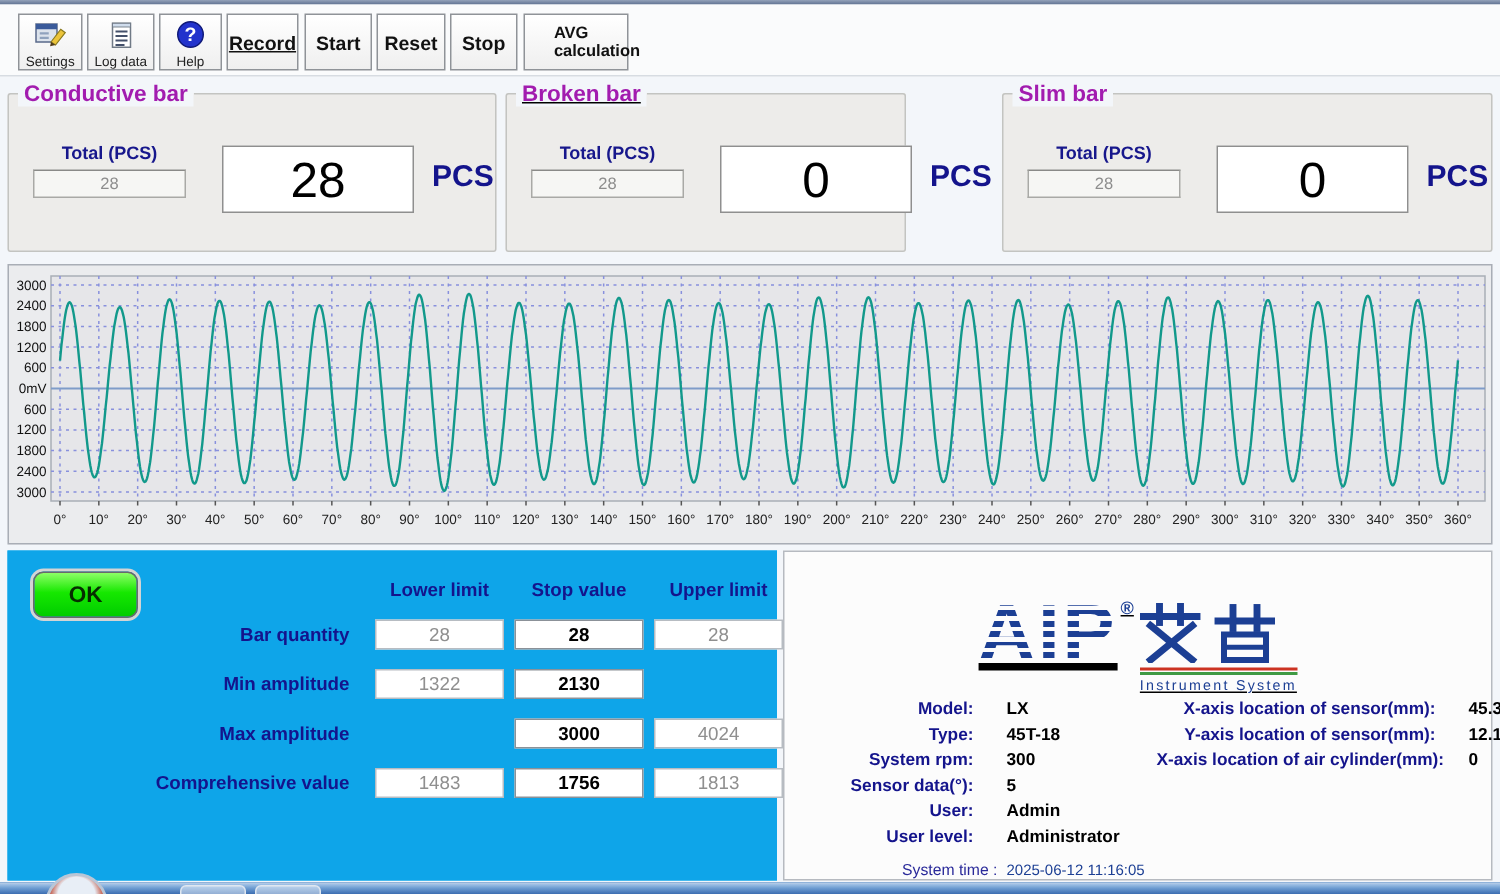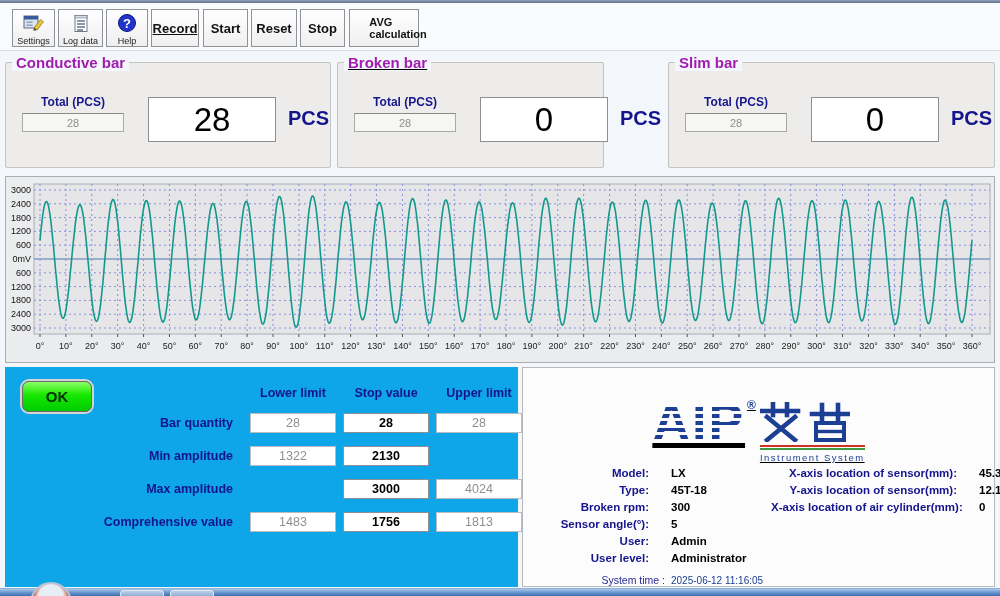--- a/index.html
+++ b/index.html
@@ -369,25 +369,25 @@
   <div class="fl-col">
     <div class="f-row">
         <span class="f-label">Model:</span>
         <span class="f-value">LX</span>
       </div>
     <div class="f-row">
         <span class="f-label">Type:</span>
         <span class="f-value">45T-18</span>
       </div>
     <div class="f-row">
-        <span class="f-label">Broken rpm:</span>
+        <span class="f-label">System rpm:</span>
         <span class="f-value">300</span>
       </div>
     <div class="f-row">
-        <span class="f-label">Sensor angle(°):</span>
+        <span class="f-label">Sensor data(°):</span>
         <span class="f-value">5</span>
       </div>
     <div class="f-row">
         <span class="f-label">User:</span>
         <span class="f-value">Admin</span>
       </div>
     <div class="f-row">
         <span class="f-label">User level:</span>
         <span class="f-value">Administrator</span>
       </div>

